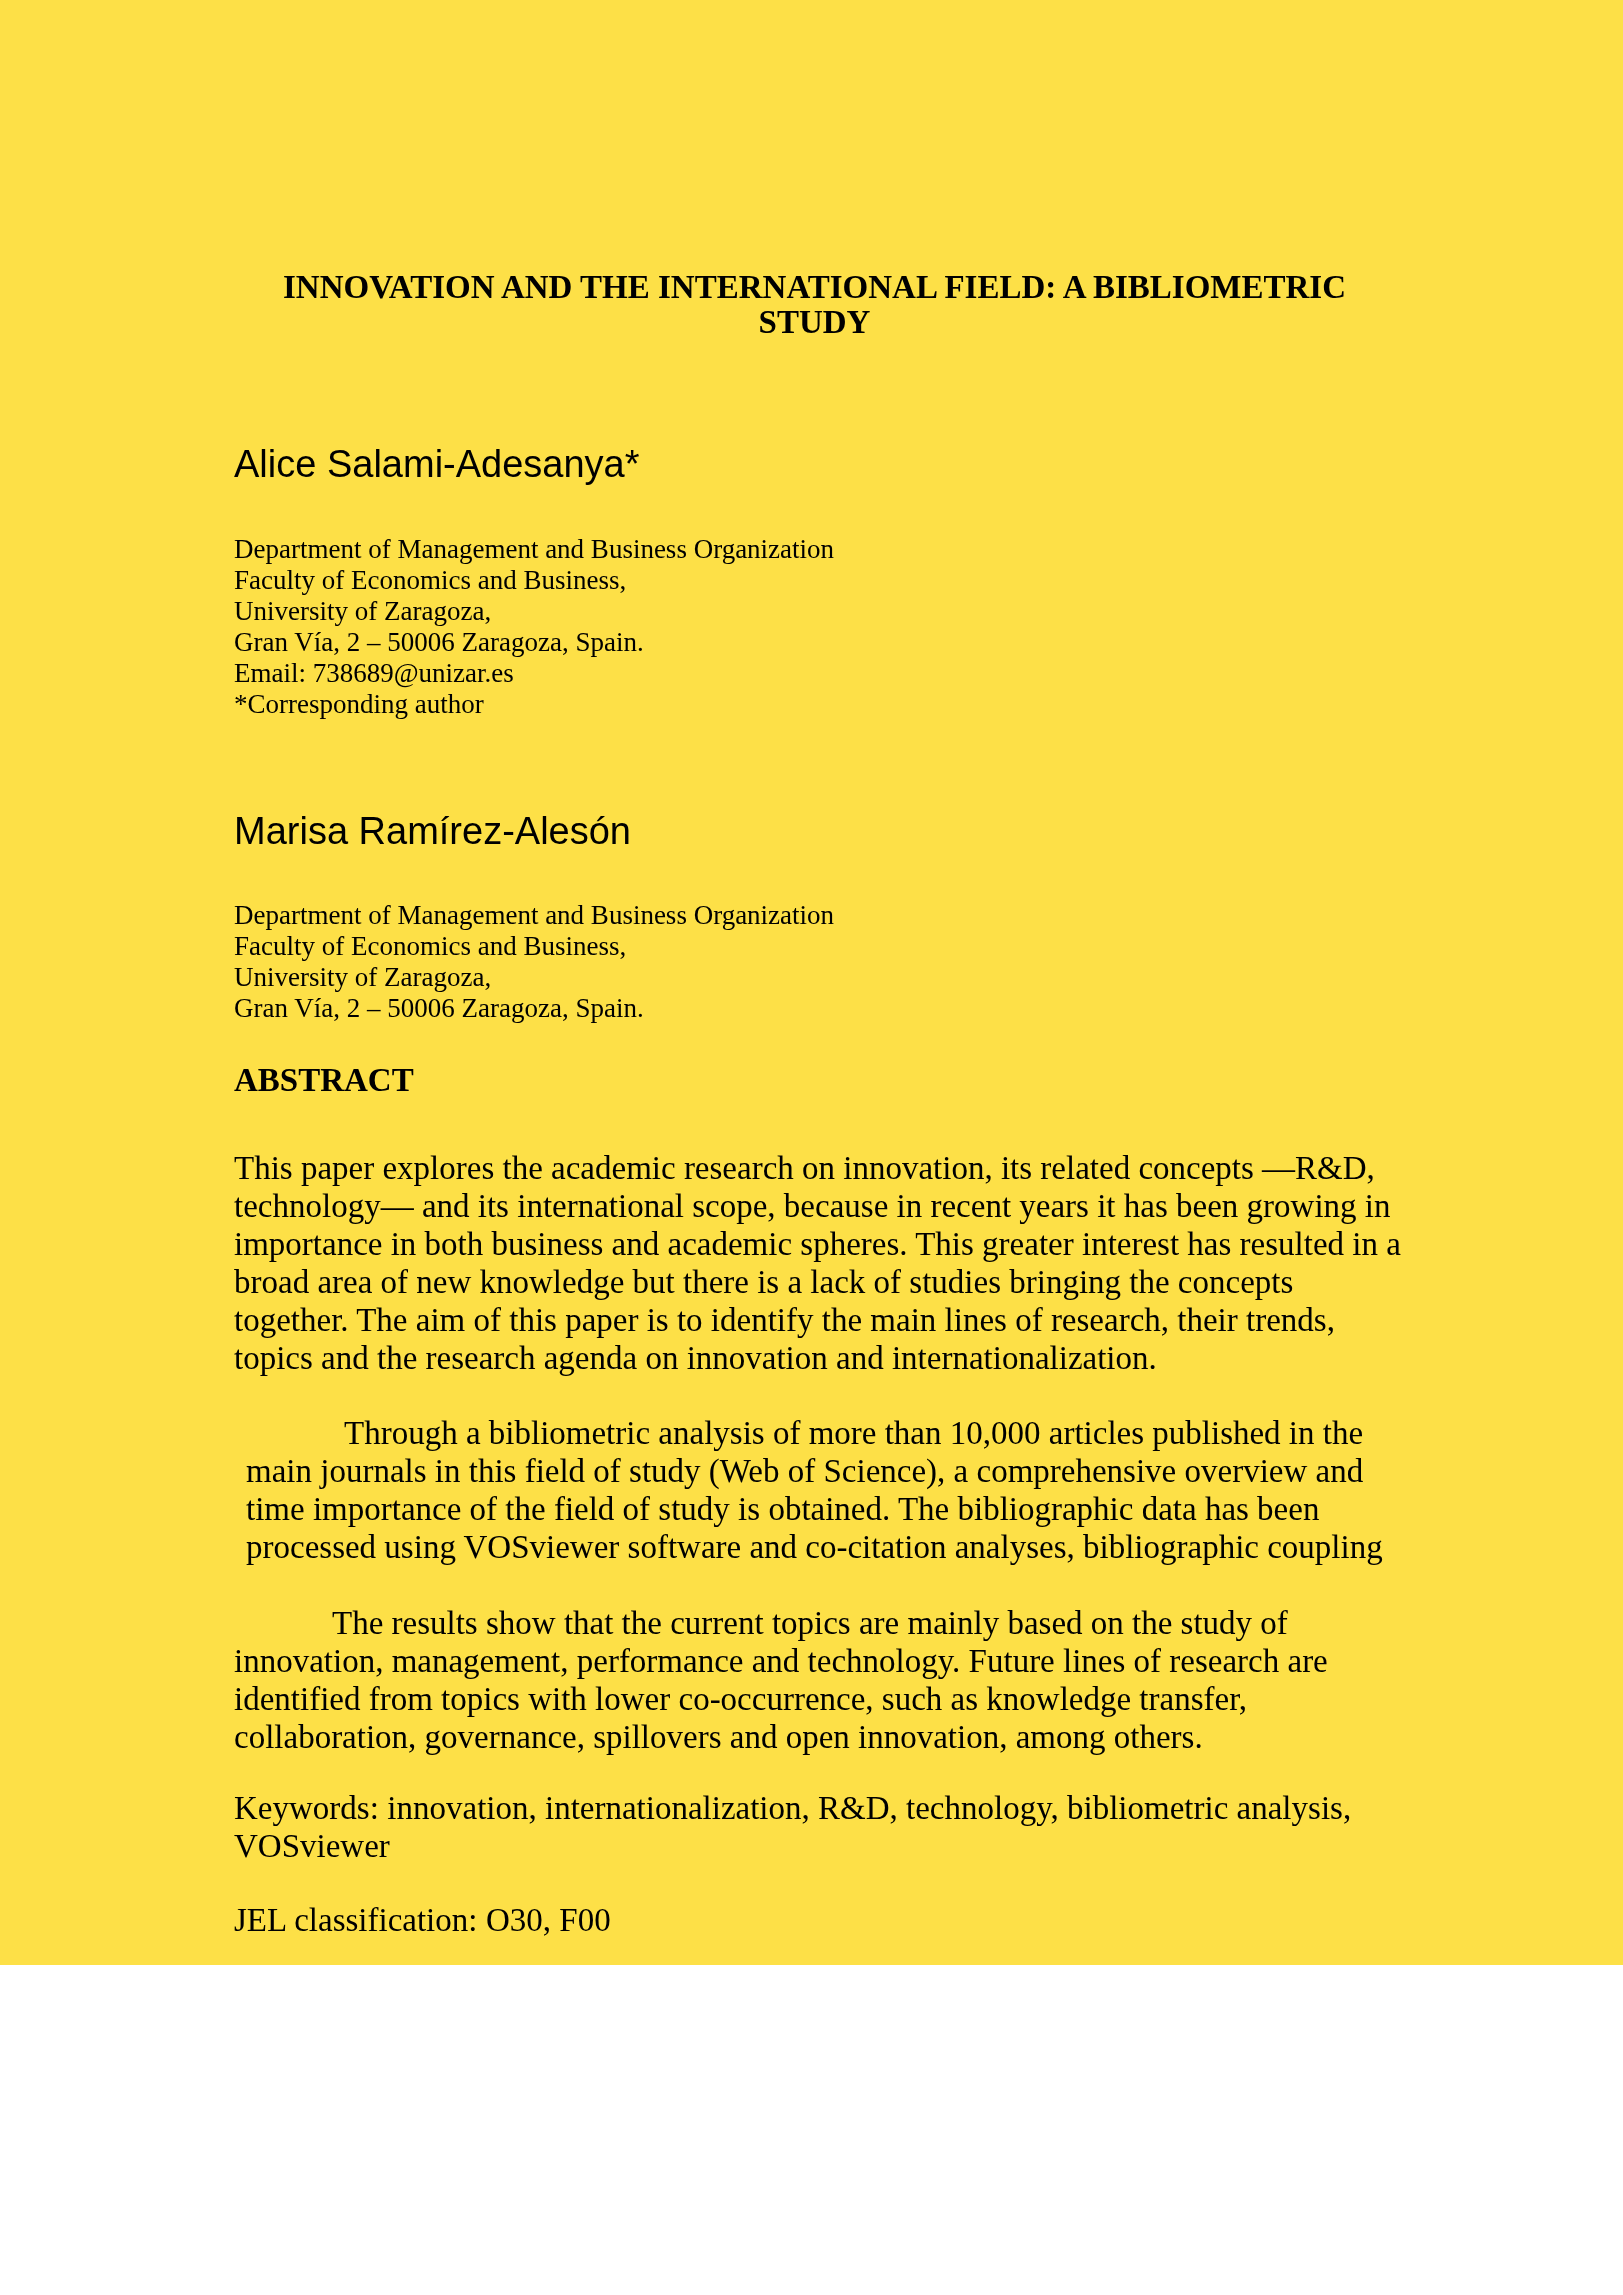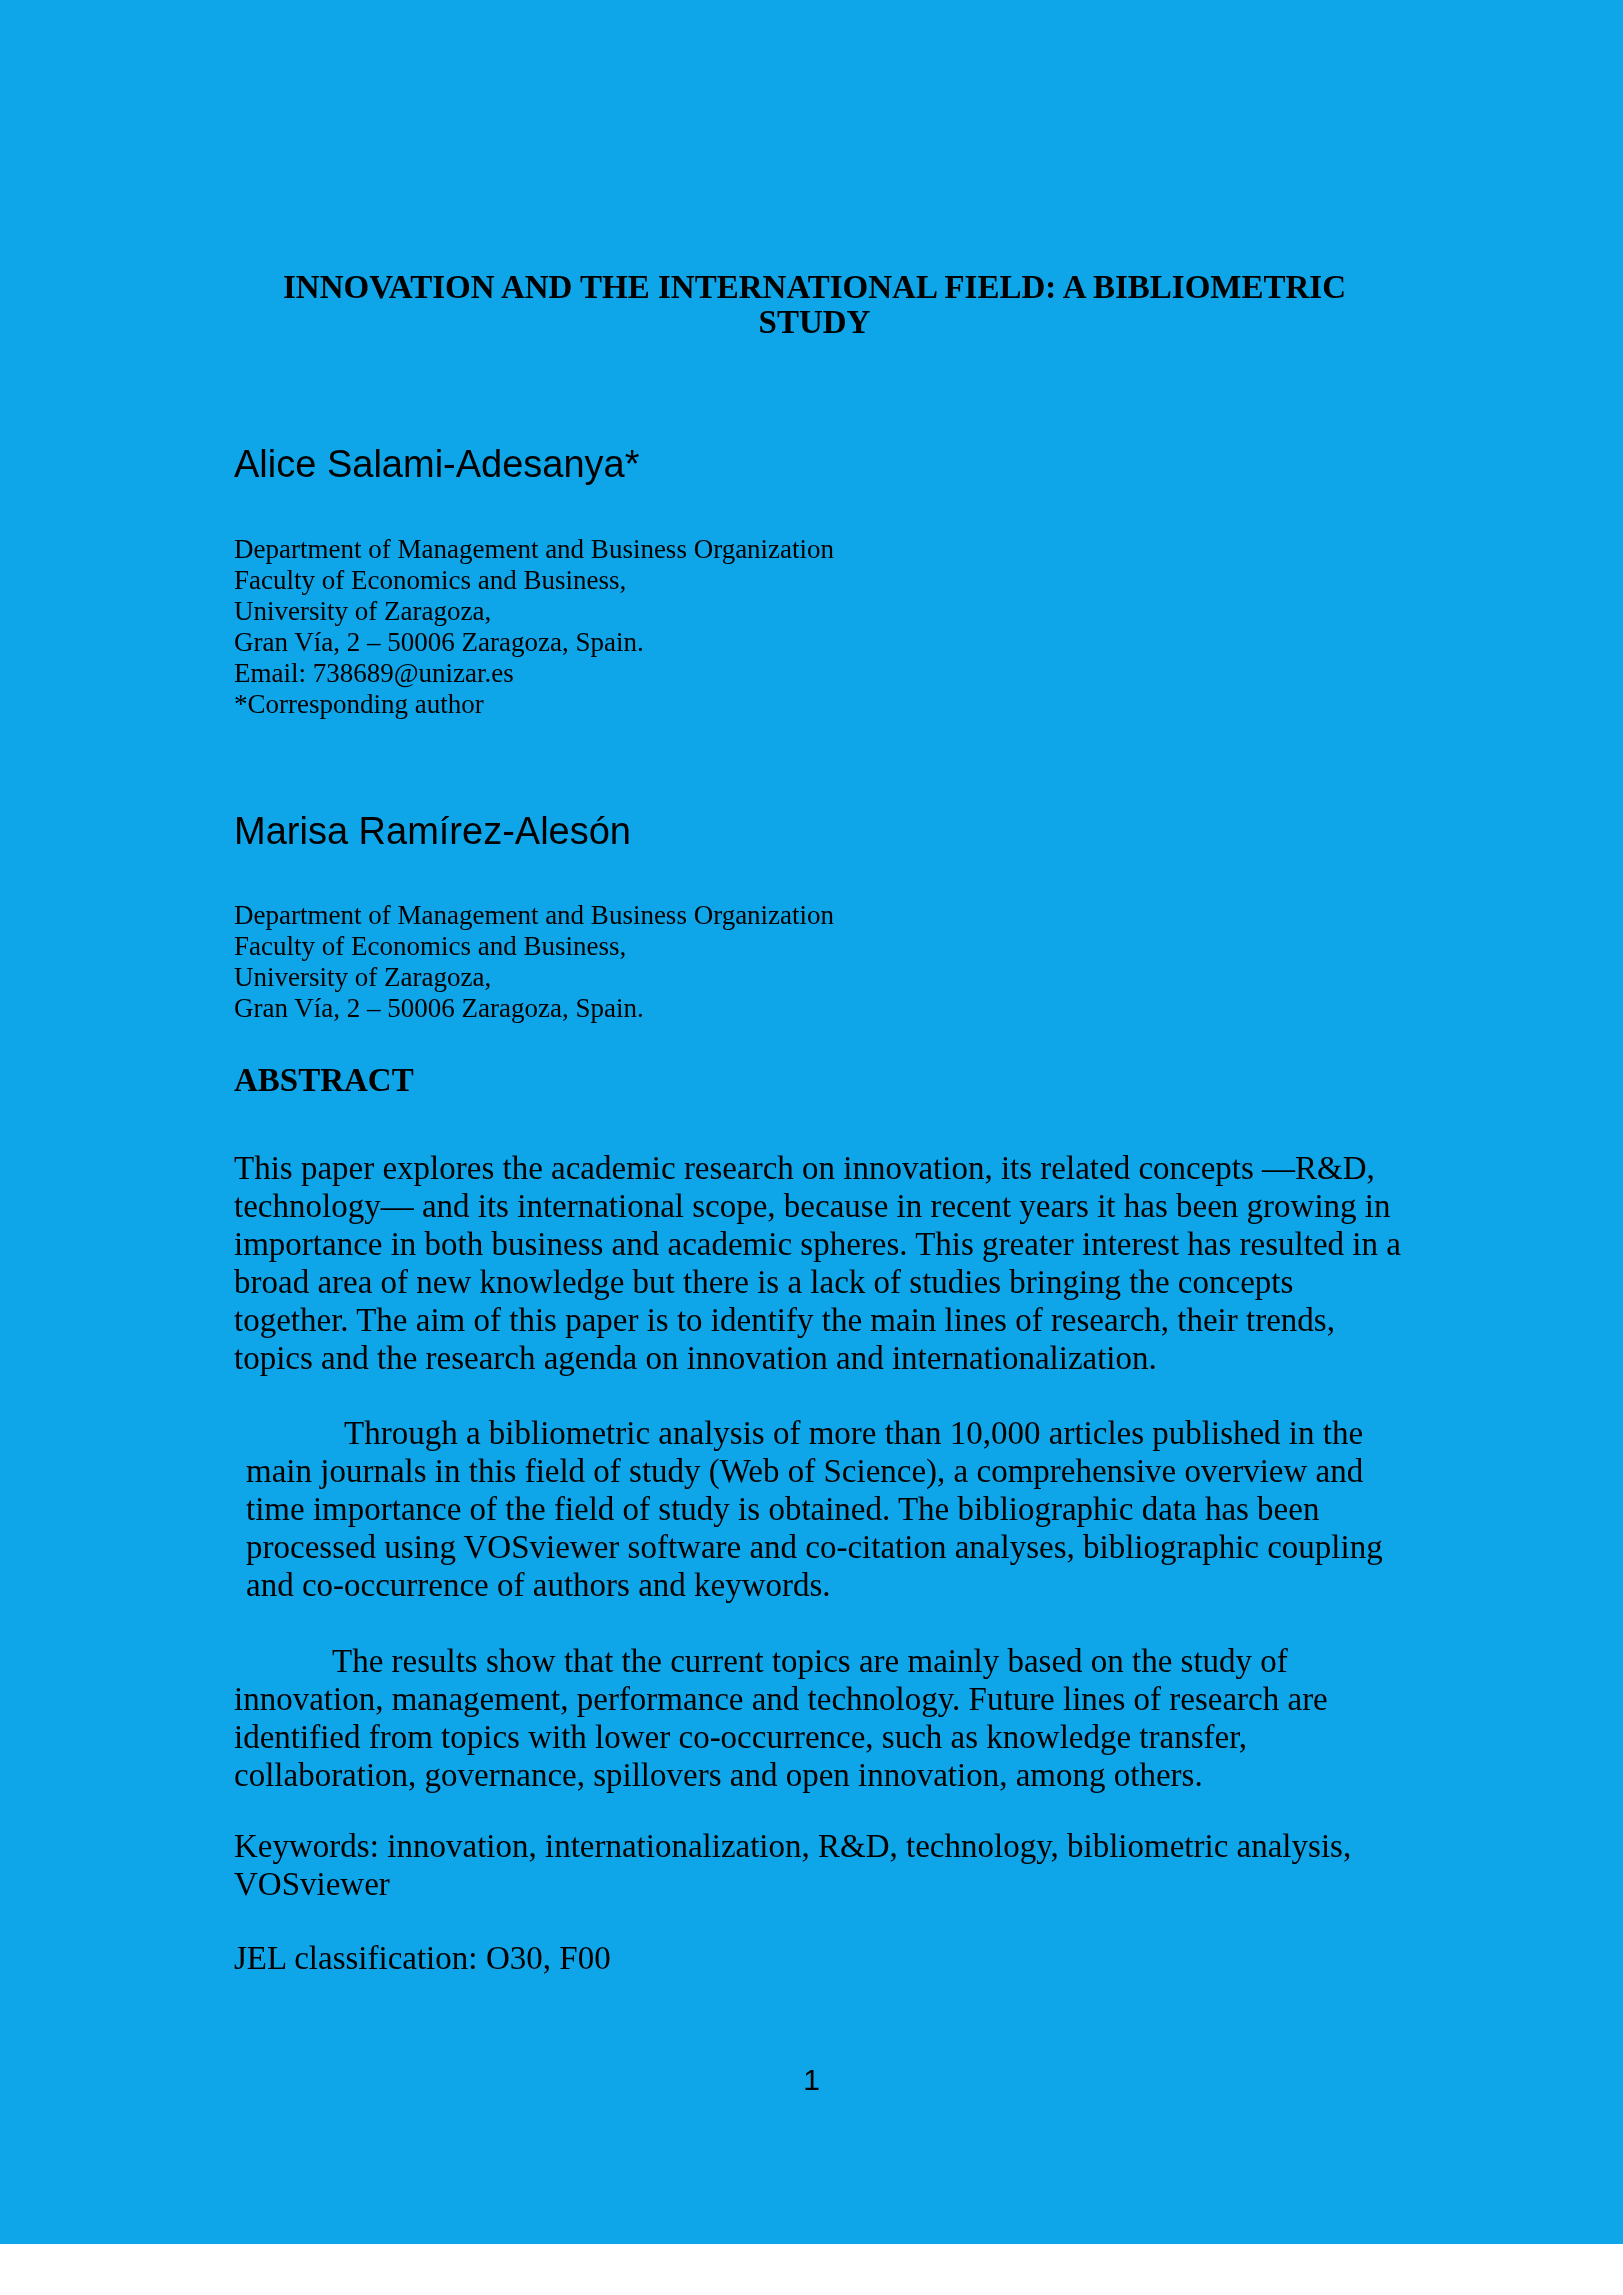--- a/index.html
+++ b/index.html
@@ -1,20 +1,20 @@
 <!DOCTYPE html>
 <html style="font-size:10.5px"><head>
 <meta charset="utf-8">
 <style>
   html, body { margin: 0; padding: 0; background: #ffffff; }
   .page {
     position: relative;
     width: 1623px;
-    height: 2244px;
-    background: #0ea5e9;
+    height: 1965px;
+    background: #fde047;
     color: #000000;
     overflow: hidden;
     font-family: "Liberation Serif", serif;
   }
   .content {
     position: absolute;
     left: 234px;
     top: 0;
     width: 1161px;
   }
@@ -106,21 +106,20 @@
         <div class="line">broad area of new knowledge but there is a lack of studies bringing the concepts</div>
         <div class="line">together. The aim of this paper is to identify the main lines of research, their trends,</div>
         <div class="line">topics and the research agenda on innovation and internationalization.</div>
       </div>
 
     <div class="para p2 indent">
         <div class="line">Through a bibliometric analysis of more than 10,000 articles published in the</div>
         <div class="line">main journals in this field of study (Web of Science), a comprehensive overview and</div>
         <div class="line">time importance of the field of study is obtained. The bibliographic data has been</div>
         <div class="line">processed using VOSviewer software and co-citation analyses, bibliographic coupling</div>
-        <div class="line">and co-occurrence of authors and keywords.</div>
       </div>
 
     <div class="para p3 indent">
         <div class="line">The results show that the current topics are mainly based on the study of</div>
         <div class="line">innovation, management, performance and technology. Future lines of research are</div>
         <div class="line">identified from topics with lower co-occurrence, such as knowledge transfer,</div>
         <div class="line">collaboration, governance, spillovers and open innovation, among others.</div>
       </div>
 
     <div class="keywords">

